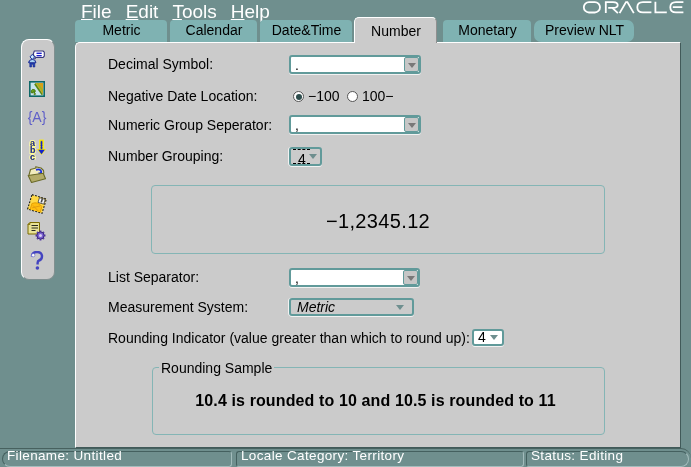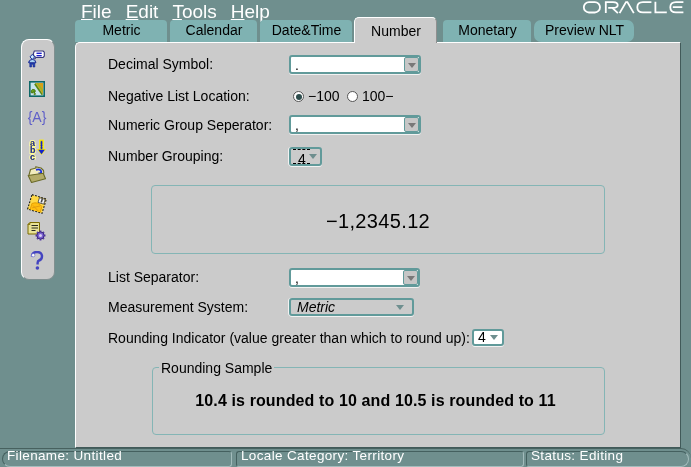--- a/index.html
+++ b/index.html
@@ -78,21 +78,21 @@
   <div id="panel"></div>
 
   <div class="lbl" style="left:108px; top:56px;">Decimal Symbol:</div>
   <div class="combo" style="left:289px; top:55px; width:132px; height:19px;">
     <span class="val">.</span>
     <span class="cbtn">
         <span class="arr"></span>
       </span>
   </div>
 
-  <div class="lbl" style="left:108px; top:88px;">Negative List Location:</div>
+  <div class="lbl" style="left:108px; top:88px;">Negative Date Location:</div>
   <span class="radio sel" style="left:293px; top:91px;"></span>
   <div class="lbl" style="left:308px; top:88px;">−100</div>
   <span class="radio" style="left:347px; top:91px;"></span>
   <div class="lbl" style="left:362px; top:88px;">100−</div>
 
   <div class="lbl" style="left:108px; top:117px;">Numeric Group Seperator:</div>
   <div class="combo" style="left:289px; top:115px; width:132px; height:19px;">
     <span class="val">,</span>
     <span class="cbtn">
         <span class="arr"></span>

